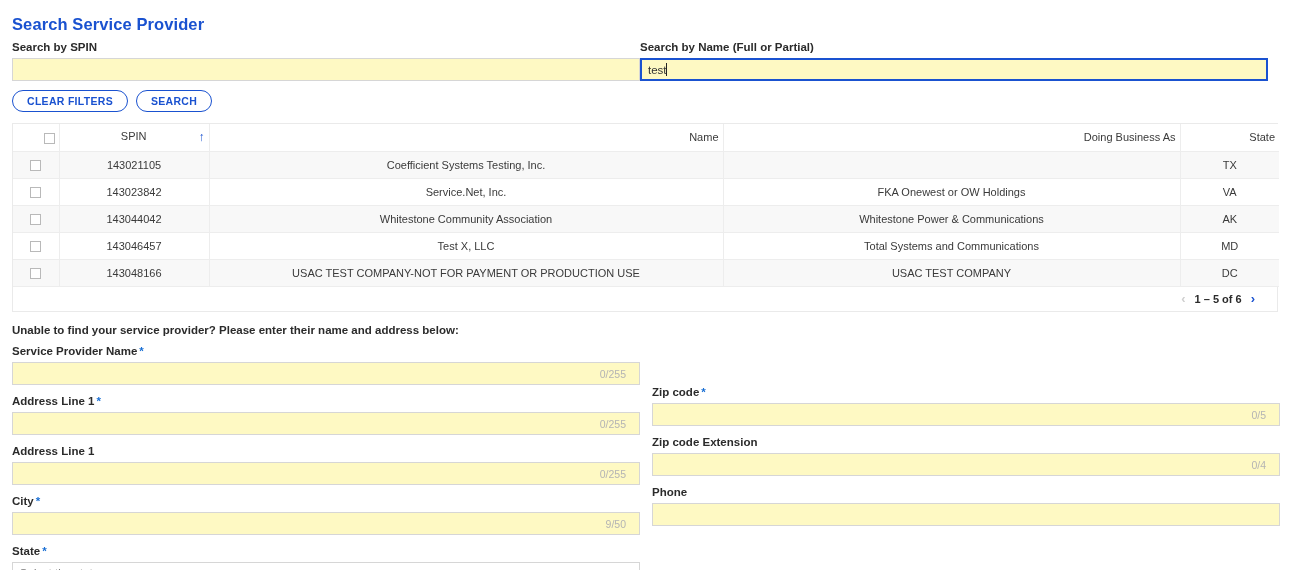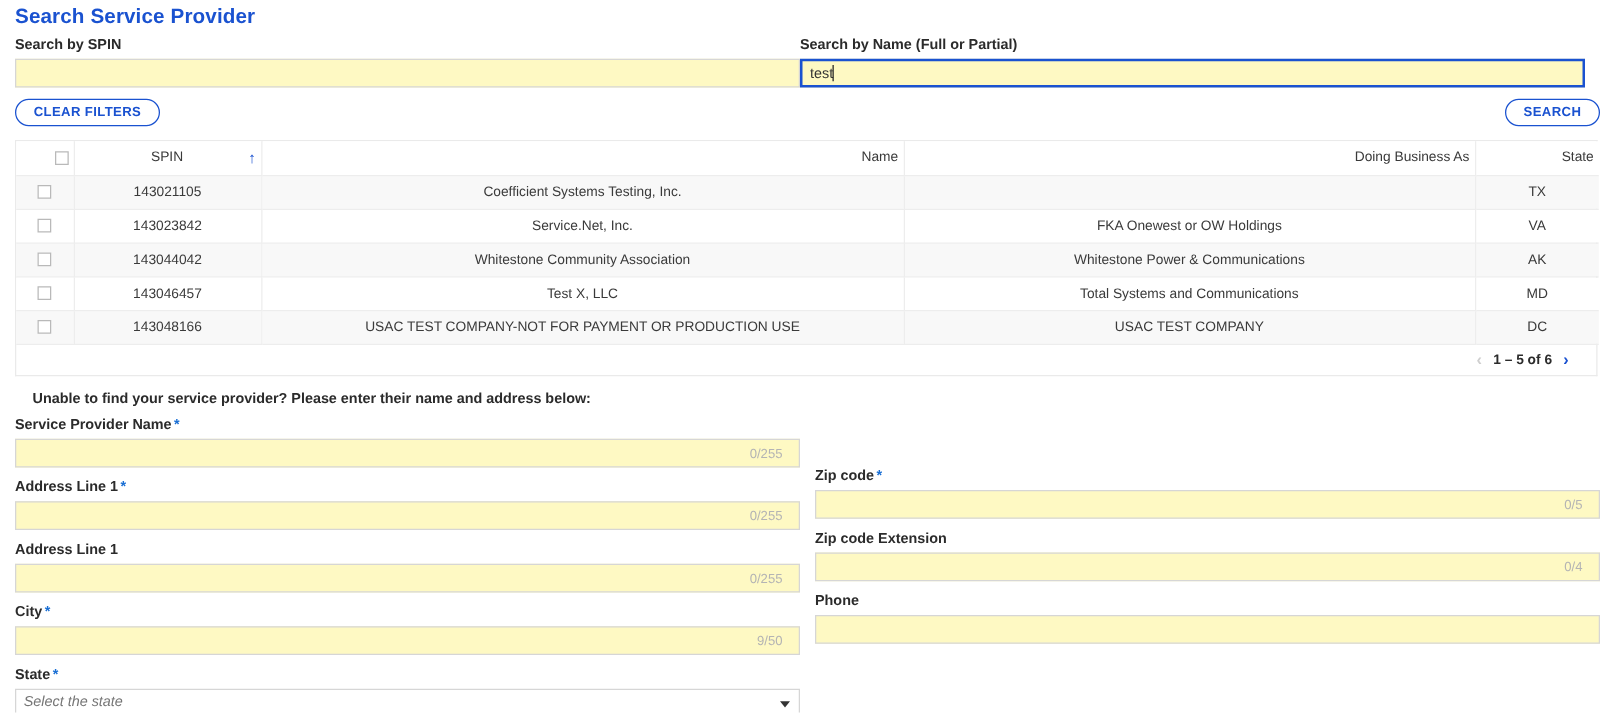--- a/index.html
+++ b/index.html
@@ -12,21 +12,21 @@
     overflow: hidden;
   }
   .page { position: relative; width: 1294px; height: 570px; padding: 0 12px; }
 
   
   .page-title {
     font-size: 16.5px;
     font-weight: bold;
     color: #1a52d0;
     letter-spacing: .1px;
-    padding-top: 3px;
+    padding-top: 14px;
     margin: 0 0 6px 0;
     line-height: 20px;
   }
 
   
   .search-row { display: flex; align-items: flex-start; }
   .search-col { width: 628px; }
   .field-label {
     font-size: 11.5px;
     font-weight: bold;
@@ -53,21 +53,21 @@
   .caret-wrap { position: relative; display: block; }
   .fake-caret {
     position: absolute;
     left: 26px; top: 5px;
     width: 1px; height: 13px;
     background: #222;
   }
 
   
   .btn-row {
-    display: flex; justify-content: space-between; gap: 8px;
+    display: flex; justify-content: flex-start; gap: 8px;
     margin-top: 9px; padding-right: 2px;
   }
   .btn {
     border: 1px solid #1a52d0;
     color: #1a52d0;
     background: #fff;
     border-radius: 14px;
     height: 22px;
     padding: 0 14px;
     font-size: 10.5px;
@@ -146,21 +146,20 @@
   .chev-next { color: #1a52d0; }
 
   
   .form-note {
     font-size: 11.5px;
     font-weight: bold;
     color: #2b2b2b;
     margin-top: 11px;
     margin-bottom: 7px;
     line-height: 14px;
-    margin-left: 14px;
   }
   .form-grid { display: flex; gap: 12px; }
   .form-col { width: 628px; }
   .form-field { margin-bottom: 9px; }
   .input-shell { position: relative; width: 100%; }
   .input-shell .counter {
     position: absolute;
     right: 14px; top: 4px;
     font-size: 10.5px;
     color: #b4b4b4;

